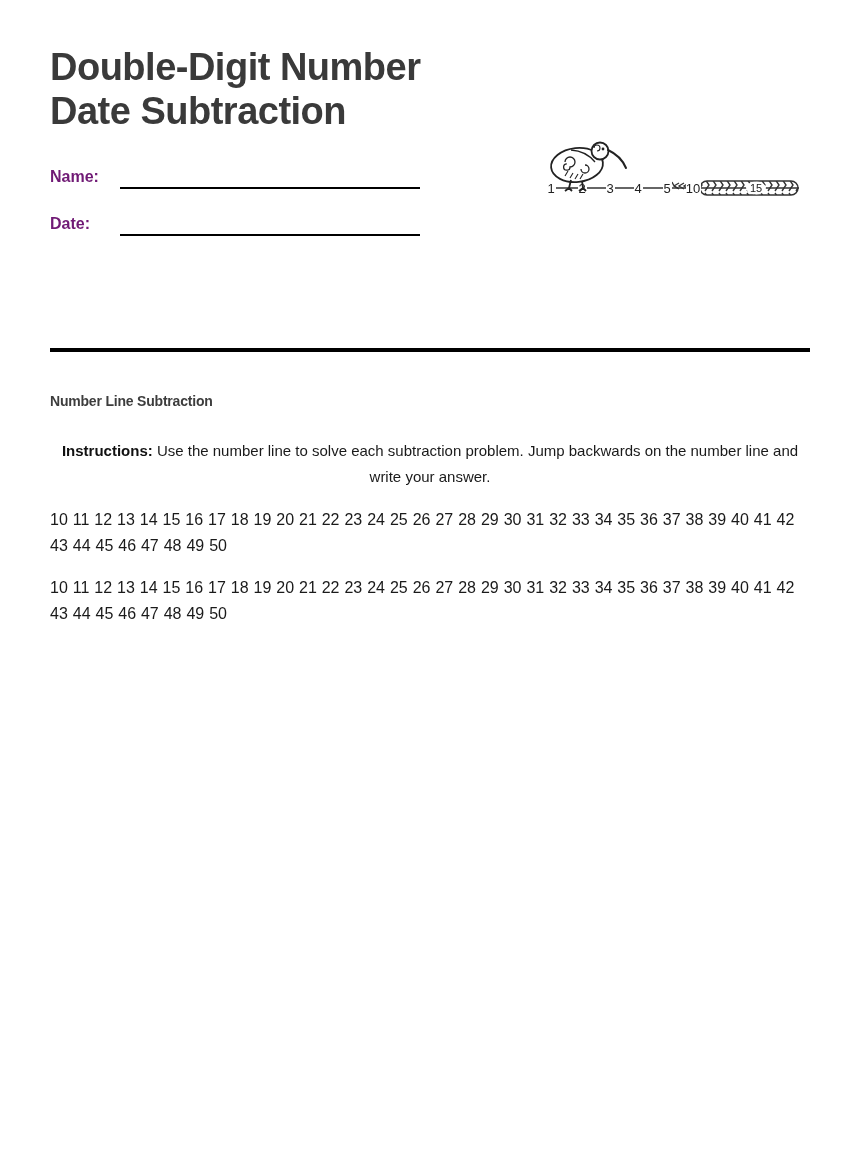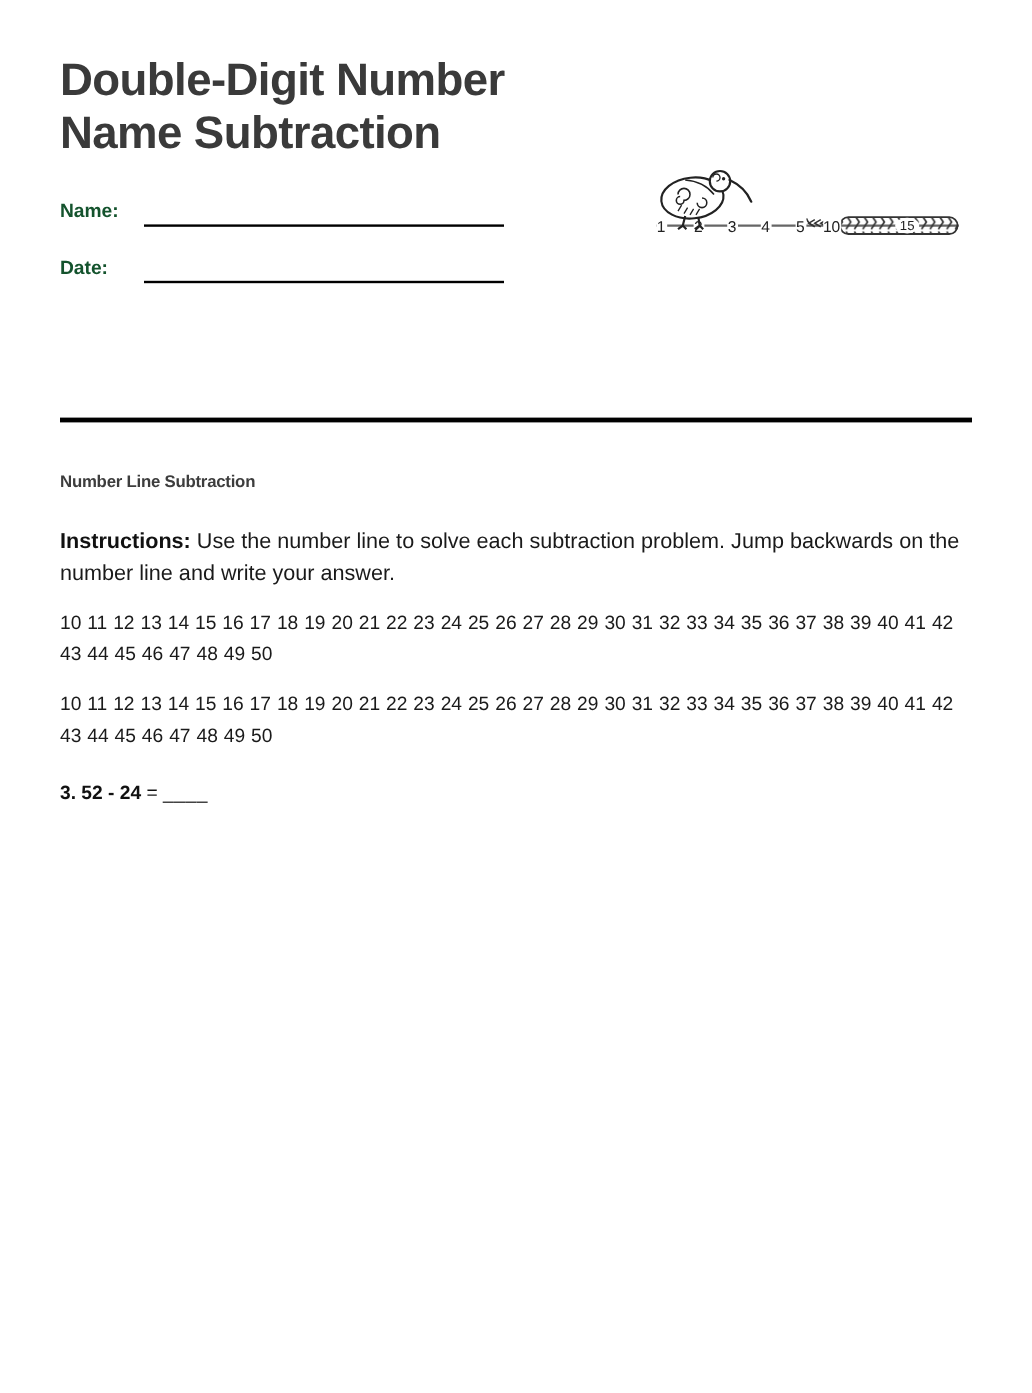--- a/index.html
+++ b/index.html
@@ -26,21 +26,21 @@
   .field-row {
     display: flex;
     align-items: flex-end;
     height: 26px;
   }
   .field-row.name { margin-top: 30px; }
   .field-row.date { margin-top: 21px; }
   .field-label {
     font-weight: bold;
     font-size: 16px;
-    color: #14532d;
+    color: #701a75;
     width: 70px;
     padding-bottom: 3px;
     margin-top: 36px;
   }
   .field-line {
     width: 300px;
     height: 24px;
     border-bottom: 2px solid #000;
   }
 
@@ -65,23 +65,24 @@
     font-size: 14px;
     line-height: 26px;
     font-weight: bold;
     color: #3d3d3d;
     letter-spacing: -0.2px;
   }
 
   p.instructions {
     margin: 24px 0 0 0;
     width: 760px;
-    font-size: 18px;
+    font-size: 15px;
     line-height: 26px;
     color: #1a1a1a;
+    text-align: center;
   }
   p.instructions .instr-label { font-weight: bold; color: #111; }
 
   .problem-block .problem-statement {
     margin: 26px 0 0 0;
     font-size: 16px;
     line-height: 19px;
     color: #111;
   }
   .problem-block .stmt-bold { font-weight: bold; }
@@ -95,21 +96,21 @@
     line-height: 25.5px;
     color: #1a1a1a;
     word-spacing: 0.5px;
   }
 </style>
 </head>
 <body>
 
 <div class="page">
 
-  <h1 class="title">Double-Digit Number Name Subtraction</h1>
+  <h1 class="title">Double-Digit Number Date Subtraction</h1>
 
   <div class="field-row name">
     <span class="field-label">Name:</span>
     <span class="field-line"></span>
   </div>
 
   <div class="field-row date">
     <span class="field-label">Date:</span>
     <span class="field-line"></span>
   </div>
@@ -179,19 +180,18 @@
   <div id="problems-list">
   <div class="problem-block">
     <p class="number-line-row">10 11 12 13 14 15 16 17 18 19 20 21 22 23 24 25 26 27 28 29 30 31 32 33 34 35 36 37 38 39 40 41 42 43 44 45 46 47 48 49 50</p>
   </div>
 
   <div class="problem-block">
     <p class="number-line-row">10 11 12 13 14 15 16 17 18 19 20 21 22 23 24 25 26 27 28 29 30 31 32 33 34 35 36 37 38 39 40 41 42 43 44 45 46 47 48 49 50</p>
   </div>
 
   <div class="problem-block">
-    <p class="problem-statement"><span class="stmt-bold">3. 52 - 24</span><span class="stmt-eq"> = </span><span class="stmt-blank">____</span></p>
   </div>
 
 
 </div>
 
 </div>
 
 </body></html>

